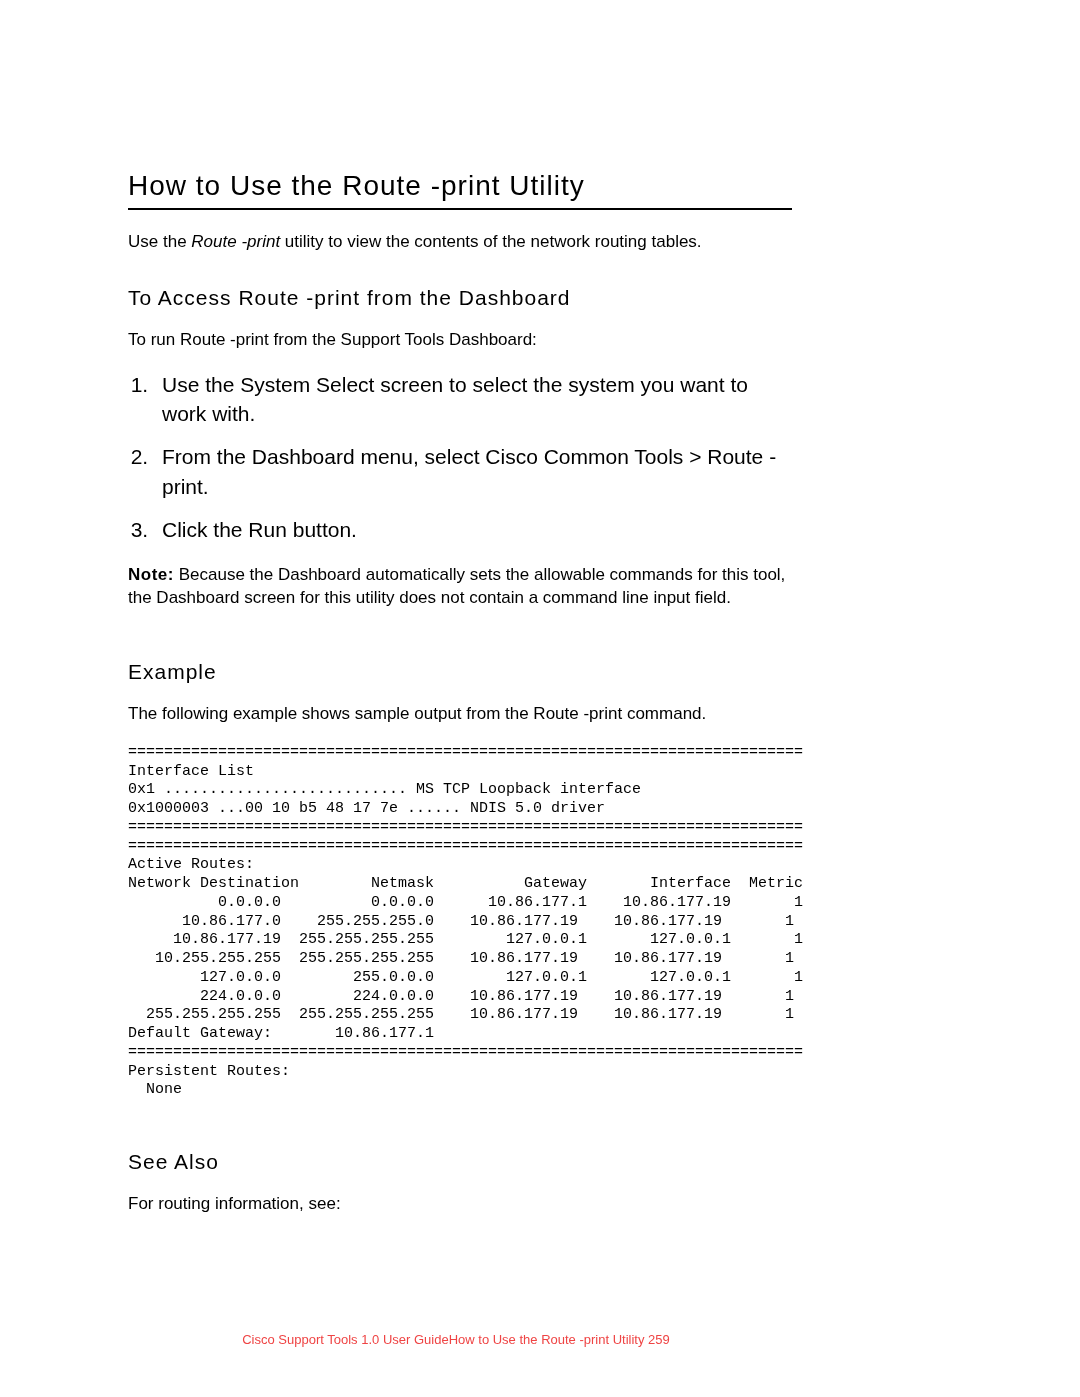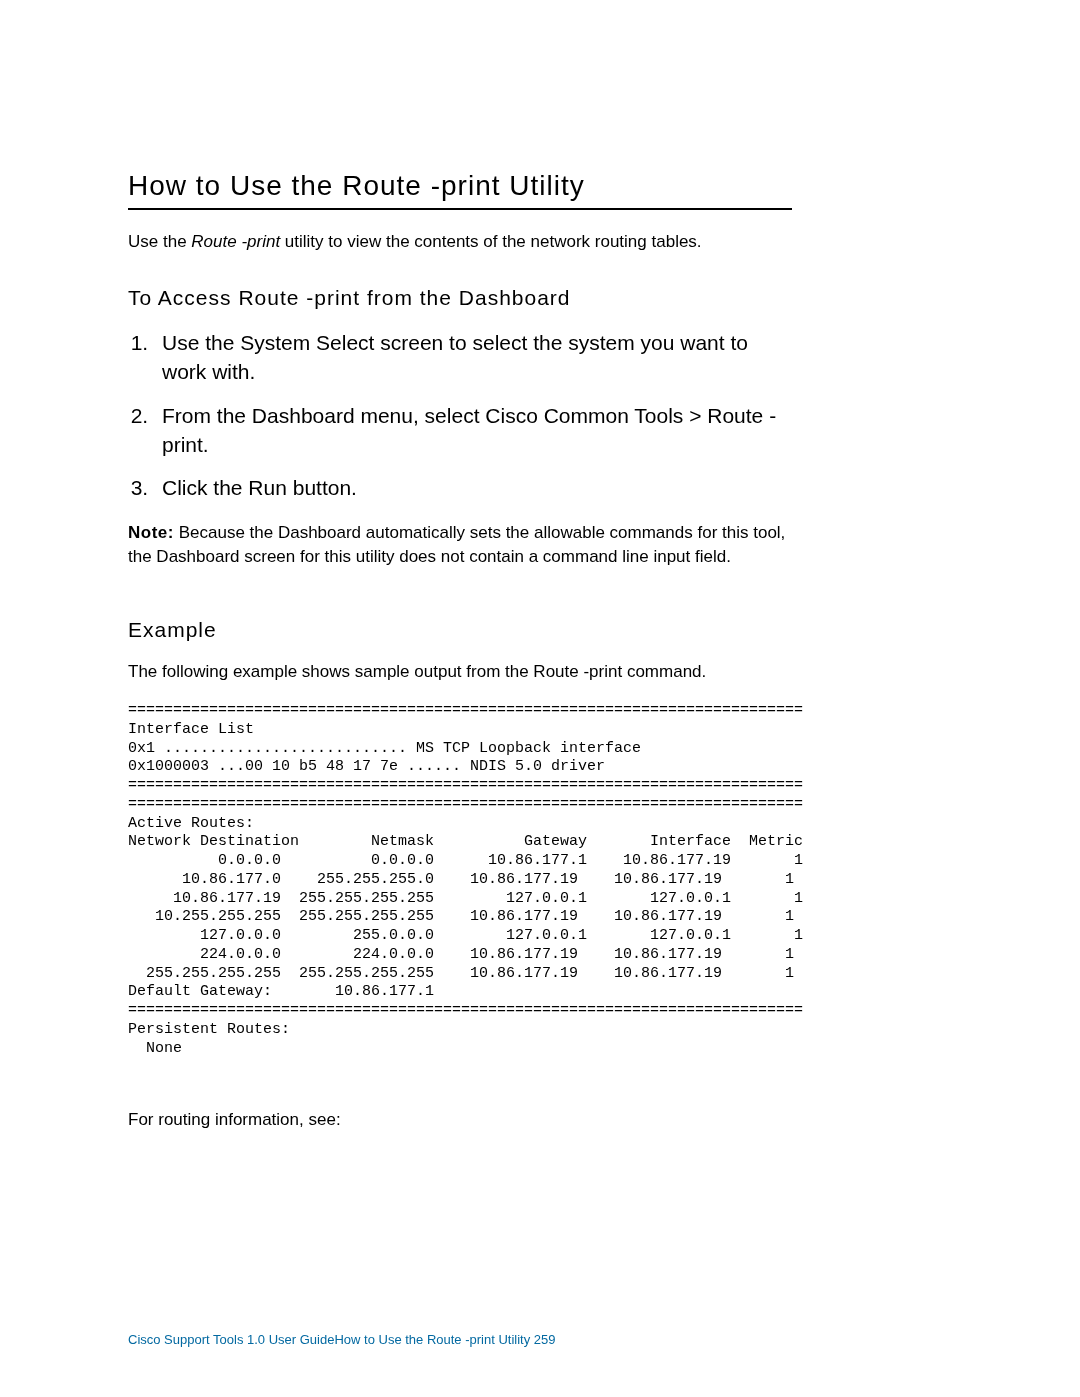--- a/index.html
+++ b/index.html
@@ -71,37 +71,38 @@
     line-height: 1.25;
     white-space: pre;
     margin: 0 0 50px 0;
   }
   .footer {
     position: absolute;
     bottom: 50px;
     left: 128px;
     right: 128px;
     display: flex;
-    justify-content: flex-start;
+    justify-content: center;
     font-size: 13px;
-    color: #0369a1;
+    color: #ef4444;
   }
 </style>
 </head>
 <body>
 
 <div class="page">
 
   <h1>How to Use the Route -print Utility</h1>
 
   <p class="intro">
     <span>Use the </span><em>Route -print</em><span> utility to view the contents of the network routing tables.</span>
   </p>
 
   <h2>To Access Route -print from the Dashboard</h2>
+  <p class="body-text">To run Route -print from the Support Tools Dashboard:</p>
   <ol>
     <li>Use the System Select screen to select the system you want to work with.</li>
     <li>From the Dashboard menu, select Cisco Common Tools &gt; Route -print.</li>
     <li>Click the Run button.</li>
   </ol>
   <p class="note">
     <span class="label">Note:</span><span> Because the Dashboard automatically sets the allowable commands for this tool, the Dashboard screen for this utility does not contain a command line input field.</span>
   </p>
 
   <h2>Example</h2>
@@ -119,20 +120,21 @@
      10.86.177.19  255.255.255.255        127.0.0.1       127.0.0.1       1
    10.255.255.255  255.255.255.255    10.86.177.19    10.86.177.19       1
         127.0.0.0        255.0.0.0        127.0.0.1       127.0.0.1       1
         224.0.0.0        224.0.0.0    10.86.177.19    10.86.177.19       1
   255.255.255.255  255.255.255.255    10.86.177.19    10.86.177.19       1
 Default Gateway:       10.86.177.1
 ===========================================================================
 Persistent Routes:
   None</pre>
 
+  <h2>See Also</h2>
   <p class="body-text">For routing information, see:</p>
 
   <div class="footer">
     <span>Cisco Support Tools 1.0 User Guide</span>
     <span>How to Use the Route -print Utility   259</span>
   </div>
 
 </div>
 
 </body></html>

